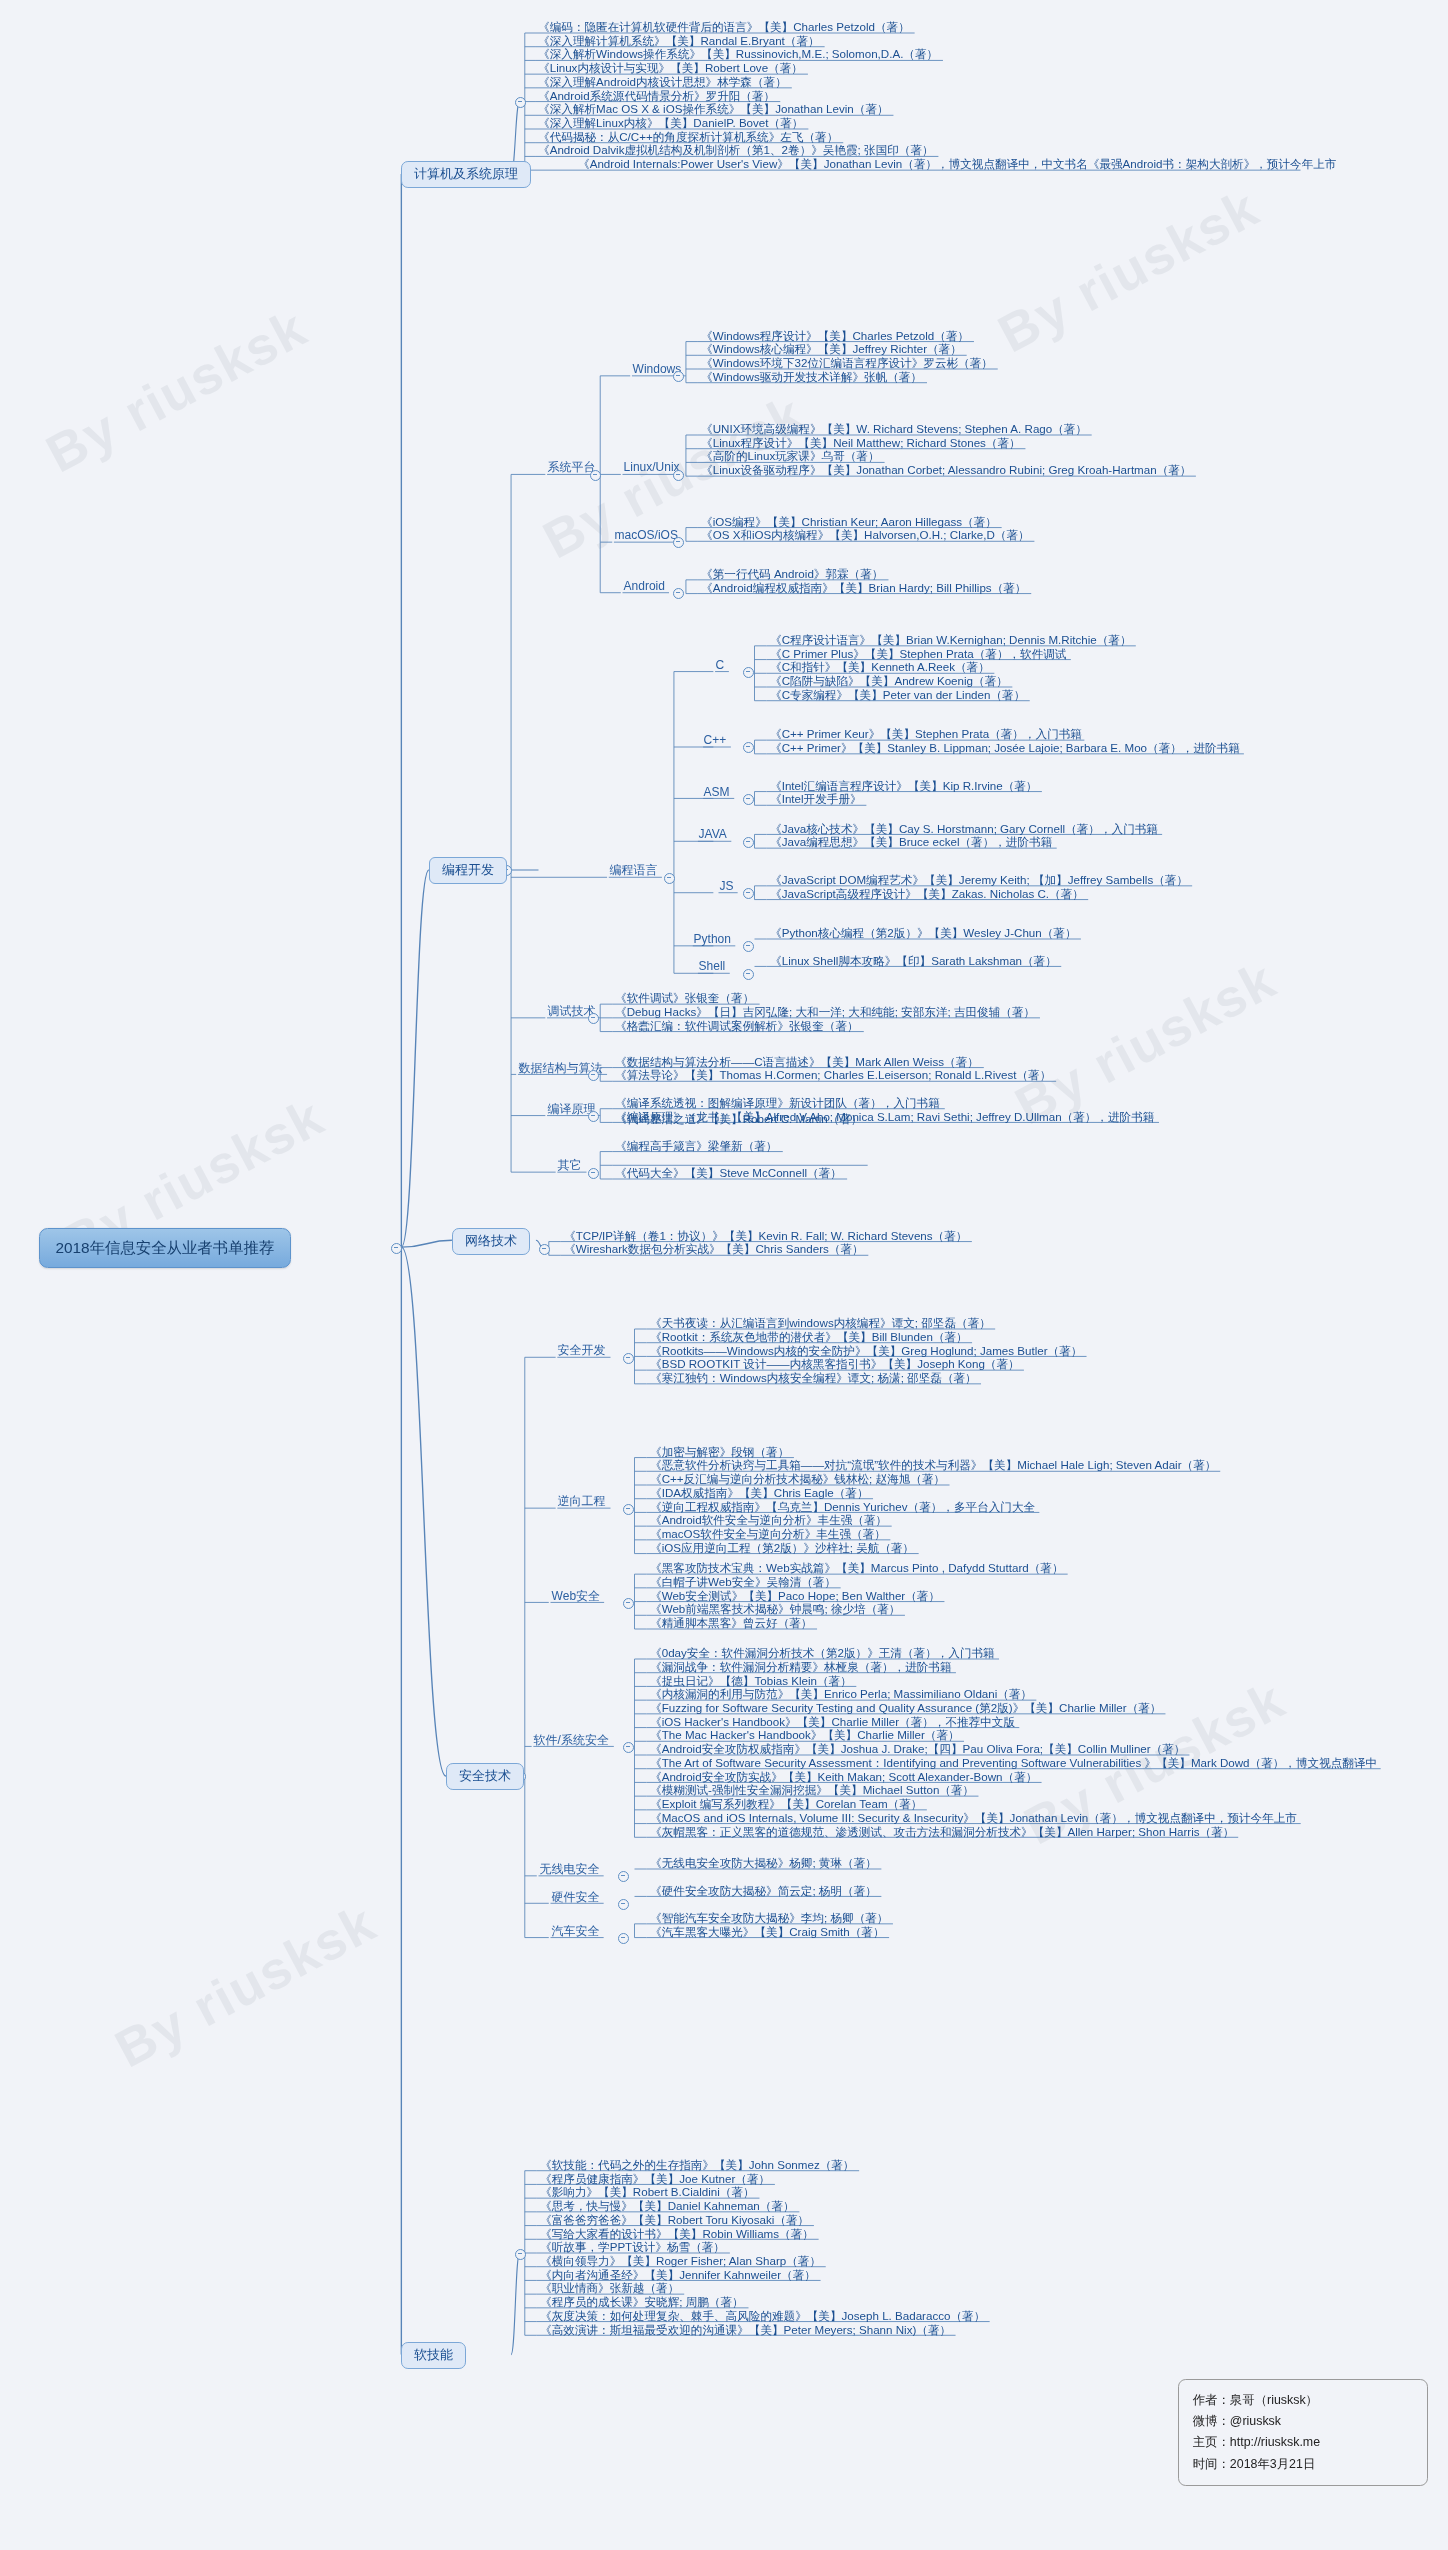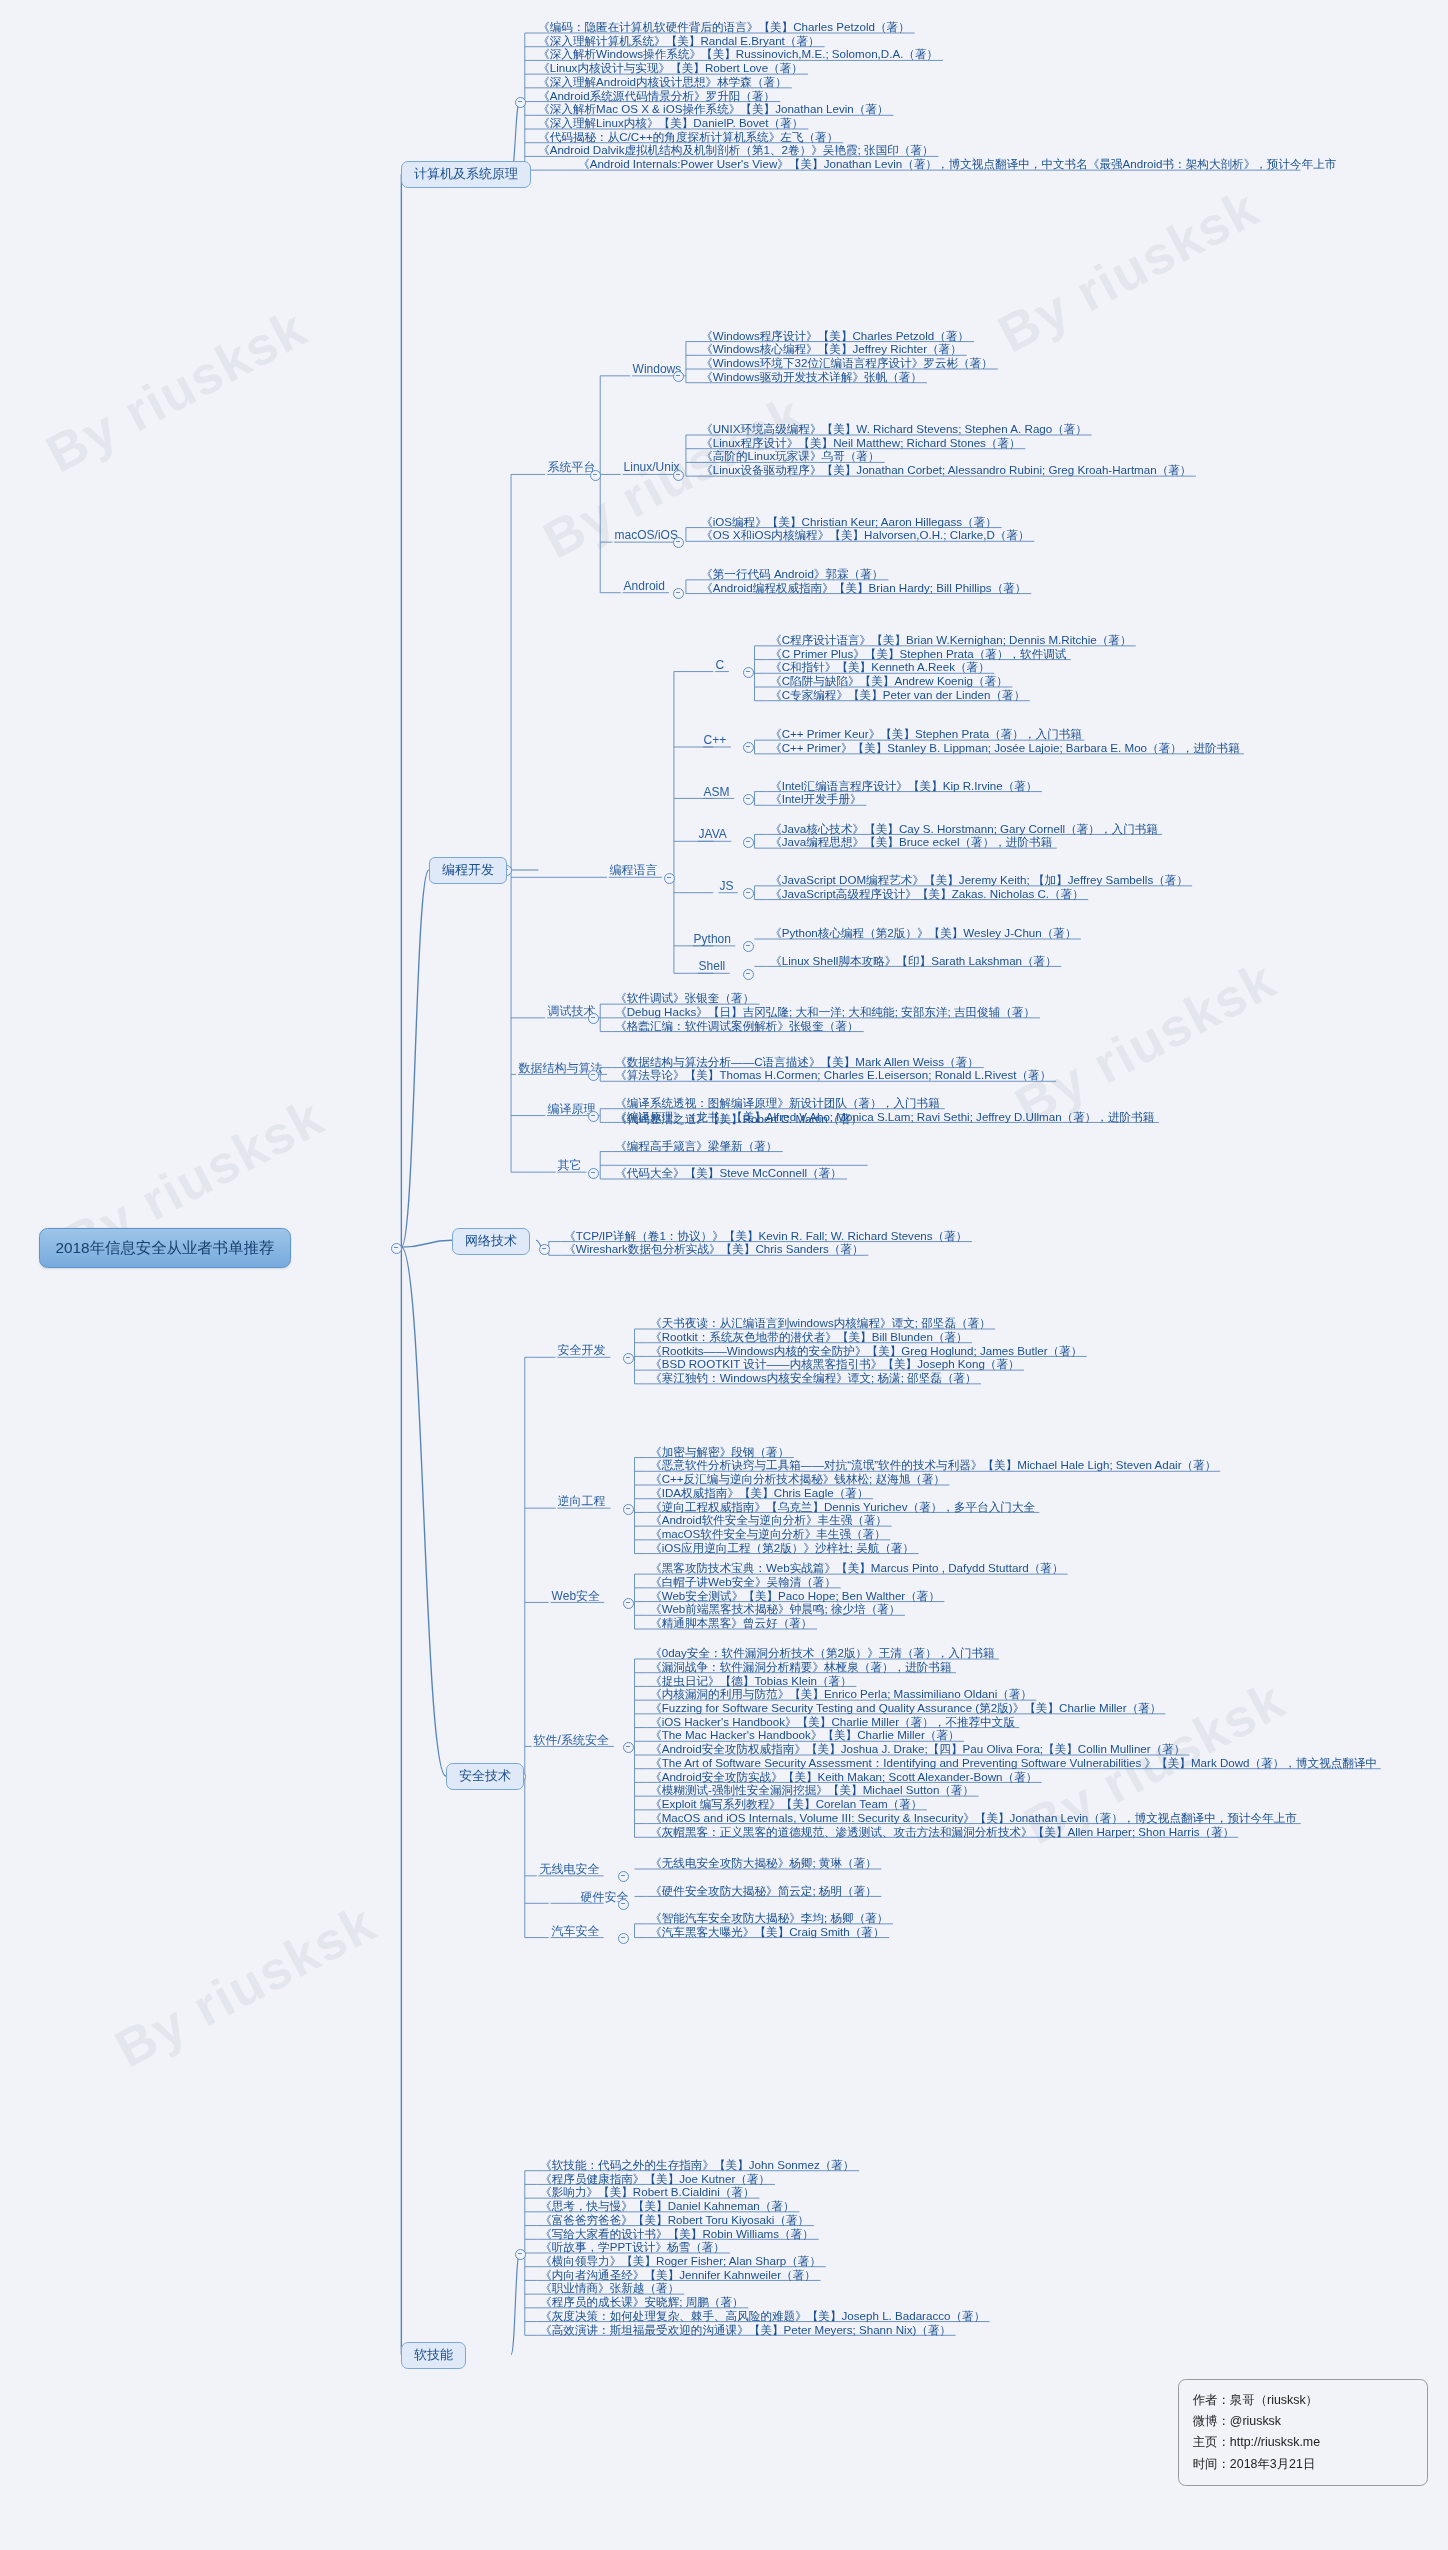--- a/index.html
+++ b/index.html
@@ -516,21 +516,21 @@
     <div class="node plain" style="left: 555px; top: 1342px;">安全开发</div>
     <div class="toggle" style="left: 623px; top: 1353px;"></div>
     <div class="node plain" style="left: 555px; top: 1493px;">逆向工程</div>
     <div class="toggle" style="left: 623px; top: 1504px;"></div>
     <div class="node plain" style="left: 549px; top: 1588px;">Web安全</div>
     <div class="toggle" style="left: 623px; top: 1598px;"></div>
     <div class="node plain" style="left: 531px; top: 1732px;">软件/系统安全</div>
     <div class="toggle" style="left: 623px; top: 1742px;"></div>
     <div class="node plain" style="left: 537px; top: 1861px;">无线电安全</div>
     <div class="toggle" style="left: 618px; top: 1871px;"></div>
-    <div class="node plain" style="left: 578px; top: 1889px; text-align: right;">硬件安全</div>
+    <div class="node plain" style="left: 549px; top: 1889px; text-align: right;">硬件安全</div>
     <div class="toggle" style="left: 618px; top: 1899px;"></div>
     <div class="node plain" style="left: 549px; top: 1923px;">汽车安全</div>
     <div class="toggle" style="left: 618px; top: 1933px;"></div>
     <div class="toggle" style="left: 515px; top: 1771px;"></div>
     <div class="node leaf" style="left: 535px; top: 2156px;">《软技能：代码之外的生存指南》【美】John Sonmez（著）</div>
     <div class="node leaf" style="left: 535px; top: 2170px;">《程序员健康指南》【美】Joe Kutner（著）</div>
     <div class="node leaf" style="left: 535px; top: 2183px;">《影响力》【美】Robert B.Cialdini（著）</div>
     <div class="node leaf" style="left: 535px; top: 2197px;">《思考，快与慢》【美】Daniel Kahneman（著）</div>
     <div class="node leaf" style="left: 535px; top: 2211px;">《富爸爸穷爸爸》【美】Robert Toru Kiyosaki（著）</div>
     <div class="node leaf" style="left: 535px; top: 2225px;">《写给大家看的设计书》【美】Robin Williams（著）</div>

